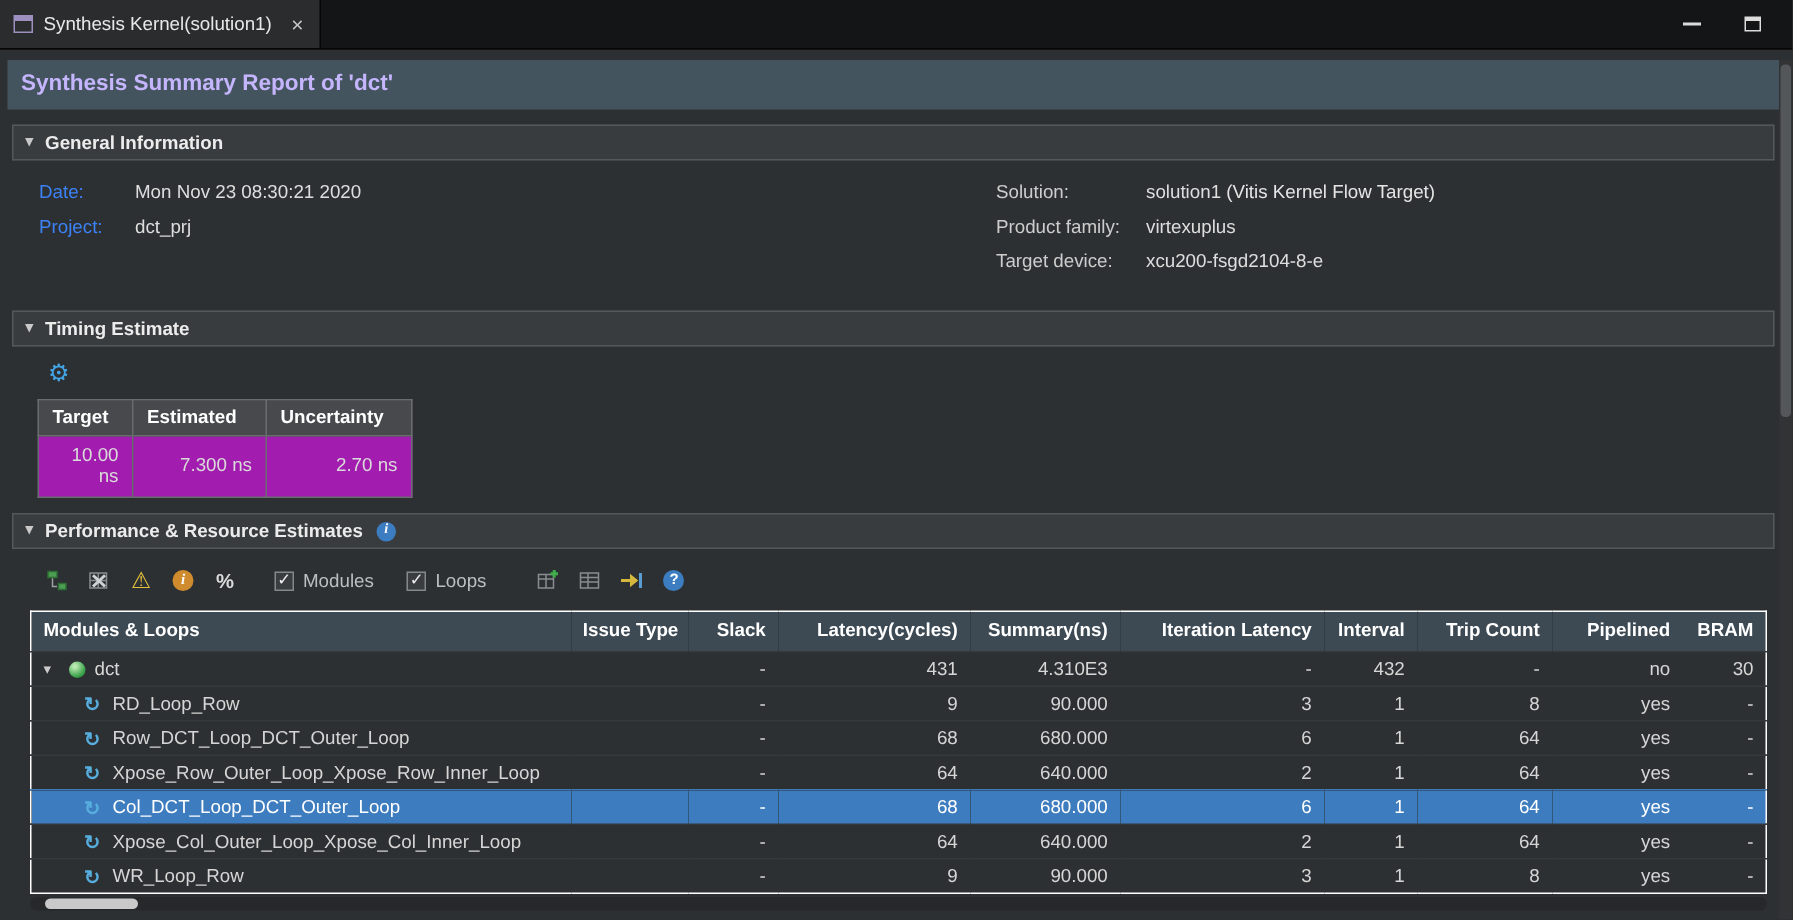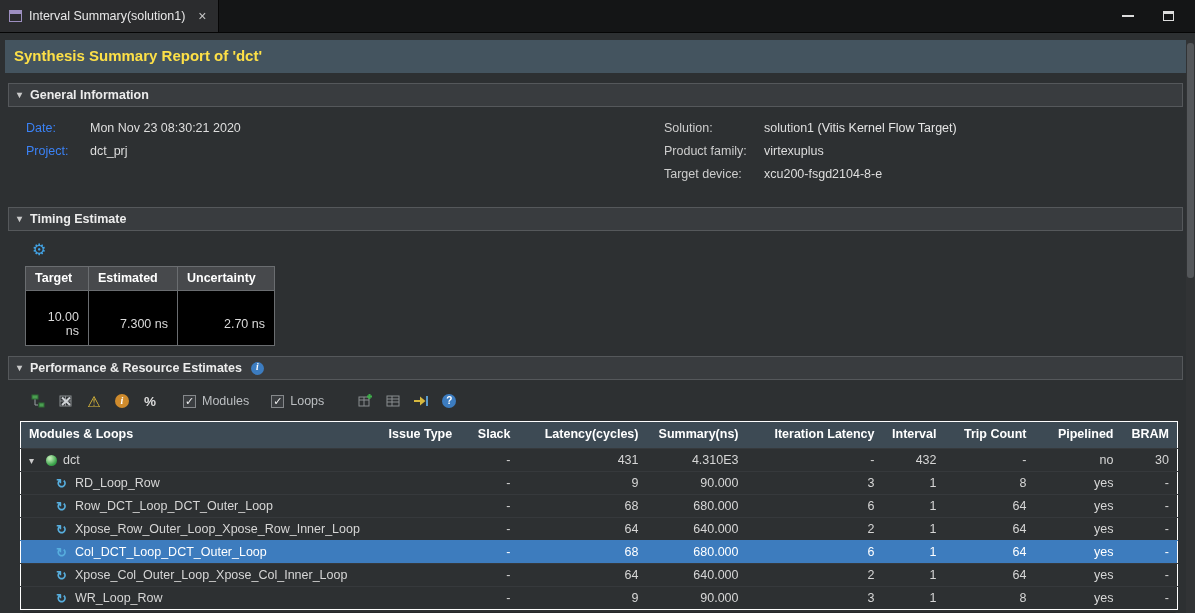--- a/index.html
+++ b/index.html
@@ -15,21 +15,21 @@
   .tab { background:#2b2c2e; display:flex; align-items:center; gap:7px; padding:0 11px 0 9px; color:#e8e8e8; border-right:1px solid #060606; }
   .tab-icon { width:13px; height:12px; border:1px solid #9d8fc0; border-top:4px solid #9d8fc0; background:#2b2c2e; flex:none; }
   .tab-label { font-size:12.5px; }
   .tab-close { color:#c6c6c6; font-size:14px; margin-left:6px; line-height:1; }
   .win-controls { margin-left:auto; display:flex; align-items:center; gap:22px; padding-right:18px; }
   .min-bar { display:block; width:12px; height:2px; background:#dcdcdc; }
   .max-box { display:block; width:11px; height:10px; border:1px solid #dcdcdc; border-top:3px solid #dcdcdc; }
 
   
   .content { padding:7px 9px 0 5px; }
-  .report-title { background:#44545f; color:#fde047; font-size:15px; font-weight:bold; padding:7px 9px 9px; }
+  .report-title { background:#44545f; color:#c4b5fd; font-size:15px; font-weight:bold; padding:7px 9px 9px; }
 
   .section-header {
     margin:10px 3px 0 3px; background:#393c3f; border:1px solid #55585b;
     display:flex; align-items:center; gap:8px; padding:4px 8px;
     font-weight:bold; color:#ececec;
   }
   .collapse-arrow { font-size:10px; color:#c9c9c9; line-height:1; }
 
   
   .info-grid { display:flex; padding:14px 0 7px 21px; }
@@ -38,21 +38,21 @@
   .info-col.left  .info-label { width:64px;  color:#3b82f6; flex:none; }
   .info-col.right .info-label { width:100px; color:#cdcdcd; flex:none; }
   .info-value { color:#dedede; white-space:nowrap; }
   .suffix-yellow { color:#e5e5e5; }
 
   
   .gear-row { margin:11px 0 7px 27px; height:17px; }
   .gear-icon { color:#43a4e6; font-size:16px; line-height:16px; }
   .timing-table { border-collapse:collapse; margin:0 0 5px 20px; }
   .timing-table th { background:#47494c; border:1px solid #6a6d70; color:#ffffff; text-align:left; font-weight:bold; padding:4px 9px 5px; }
-  .timing-table td { background:#000000; border:1px solid #6a6d70; color:#dadada; text-align:right; padding:19px 9px 7px; }
+  .timing-table td { background:#a21caf; border:1px solid #6a6d70; color:#dadada; text-align:right; padding:5px 9px 7px; }
 
   
   .perf-toolbar { display:flex; align-items:center; margin:11px 0 10px 24px; gap:10px; height:20px; }
   .tb-icon { width:18px; height:18px; display:inline-flex; align-items:center; justify-content:center; flex:none; }
   .warning-glyph { color:#e2be3c; font-size:15px; line-height:1; }
   .percent-glyph { color:#dcdcdc; font-weight:bold; font-size:13.5px; }
   .circle-badge { width:14px; height:14px; border-radius:50%; display:inline-flex; align-items:center; justify-content:center; font-size:10px; font-weight:bold; color:#fff; line-height:1; }
   .badge-orange { background:#cf8b2d; font-family:"Liberation Serif", serif; font-style:italic; }
   .badge-blue { background:#3c7cc0; }
   .info-badge { width:13px; height:13px; font-size:9.5px; font-family:"Liberation Serif", serif; font-style:italic; margin-left:1px; }
@@ -82,21 +82,21 @@
   .h-thumb { position:absolute; left:10px; top:1px; height:7px; width:62px; background:#c9c9c9; border-radius:4px; }
   .v-scrollbar { position:absolute; top:40px; right:0; width:9px; height:573px; background:#313335; }
   .v-thumb { position:absolute; top:3px; left:1px; width:7px; height:235px; background:#54575a; border-radius:3px; }
 </style>
 </head>
 <body>
 
 <div class="titlebar">
   <div class="tab">
     <span class="tab-icon"></span>
-    <span class="tab-label">Interval Summary(solution1)</span>
+    <span class="tab-label">Synthesis Kernel(solution1)</span>
     <span class="tab-close">×</span>
   </div>
   <div class="win-controls">
     <span class="tb-icon">
         <span class="min-bar"></span>
       </span>
     <span class="tb-icon">
         <span class="max-box"></span>
       </span>
   </div>

